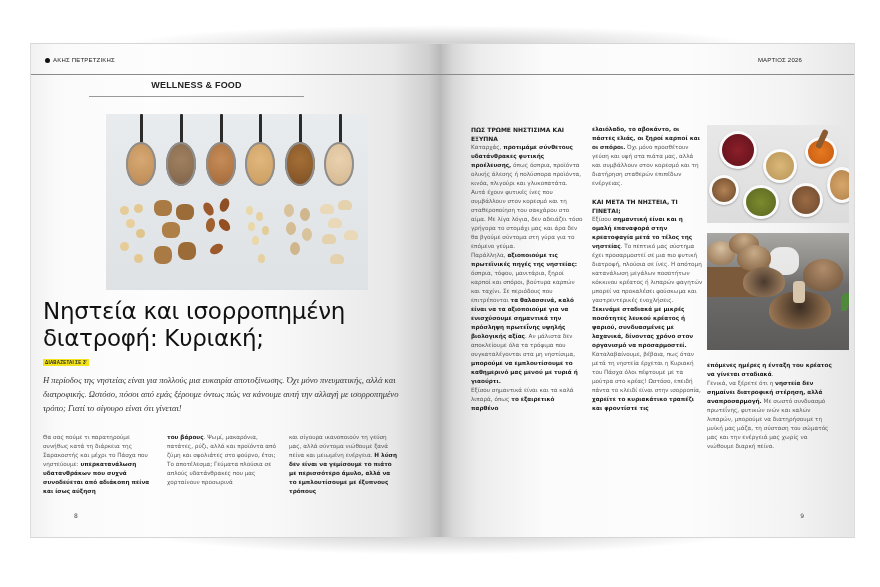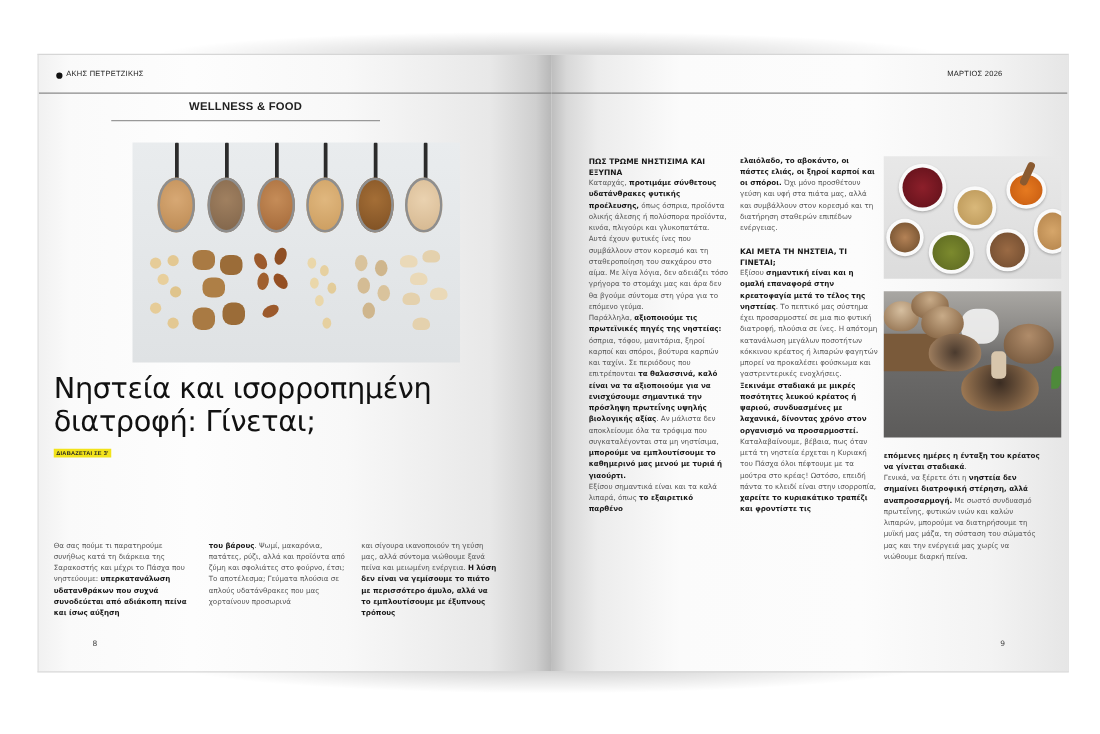--- a/index.html
+++ b/index.html
@@ -168,22 +168,23 @@
     <div class="nut" style="left:196px;top:114px;width:10px;height:13px;background:#d9c39c;"></div>
     <div class="nut" style="left:184px;top:128px;width:10px;height:13px;background:#cfb68d;"></div>
     <div class="nut" style="left:214px;top:90px;width:14px;height:10px;background:#ead9b8;border-radius:60% 60% 40% 40%;"></div>
     <div class="nut" style="left:232px;top:86px;width:14px;height:10px;background:#e4d1ad;border-radius:60% 60% 40% 40%;"></div>
     <div class="nut" style="left:222px;top:104px;width:14px;height:10px;background:#ead9b8;border-radius:60% 60% 40% 40%;"></div>
     <div class="nut" style="left:216px;top:120px;width:14px;height:10px;background:#e4d1ad;border-radius:60% 60% 40% 40%;"></div>
     <div class="nut" style="left:238px;top:116px;width:14px;height:10px;background:#ead9b8;border-radius:60% 60% 40% 40%;"></div>
     <div class="nut" style="left:224px;top:140px;width:14px;height:10px;background:#e4d1ad;border-radius:60% 60% 40% 40%;"></div>
   </div>
 
-  <h1 class="headline">Νηστεία και ισορροπημένη διατροφή: Γίνεται;</h1>
+  <h1 class="headline">Νηστεία και ισορροπημένη διατροφή: Κυριακή;</h1>
   <span class="read-tag">ΔΙΑΒΑΖΕΤΑΙ ΣΕ 3'</span>
+  <p class="lede">Η περίοδος της νηστείας είναι για πολλούς μια ευκαιρία αποτοξίνωσης. Όχι μόνο πνευματικής, αλλά και διατροφικής. Ωστόσο, πόσοι από εμάς ξέρουμε όντως πώς να κάνουμε αυτή την αλλαγή με ισορροπημένο τρόπο; Γιατί το σίγουρο είναι ότι γίνεται!</p>
 
   <div class="body-col pl-col1">
     <span>Θα σας πούμε τι παρατηρούμε συνήθως κατά τη διάρκεια της Σαρακοστής και μέχρι το Πάσχα που νηστεύουμε: </span><b>υπερκατανάλωση υδατανθράκων που συχνά συνοδεύεται από αδιάκοπη πείνα και ίσως αύξηση</b>
   </div>
   <div class="body-col pl-col2">
     <b>του βάρους</b><span>. Ψωμί, μακαρόνια, πατάτες, ρύζι, αλλά και προϊόντα από ζύμη και σφολιάτες στο φούρνο, έτσι;</span><br>
     <span>Το αποτέλεσμα; Γεύματα πλούσια σε απλούς υδατάνθρακες που μας χορταίνουν προσωρινά</span>
   </div>
   <div class="body-col pl-col3">
     <span>και σίγουρα ικανοποιούν τη γεύση μας, αλλά σύντομα νιώθουμε ξανά πείνα και μειωμένη ενέργεια. </span><b>Η λύση δεν είναι να γεμίσουμε το πιάτο με περισσότερο άμυλο, αλλά να το εμπλουτίσουμε με έξυπνους τρόπους</b>

